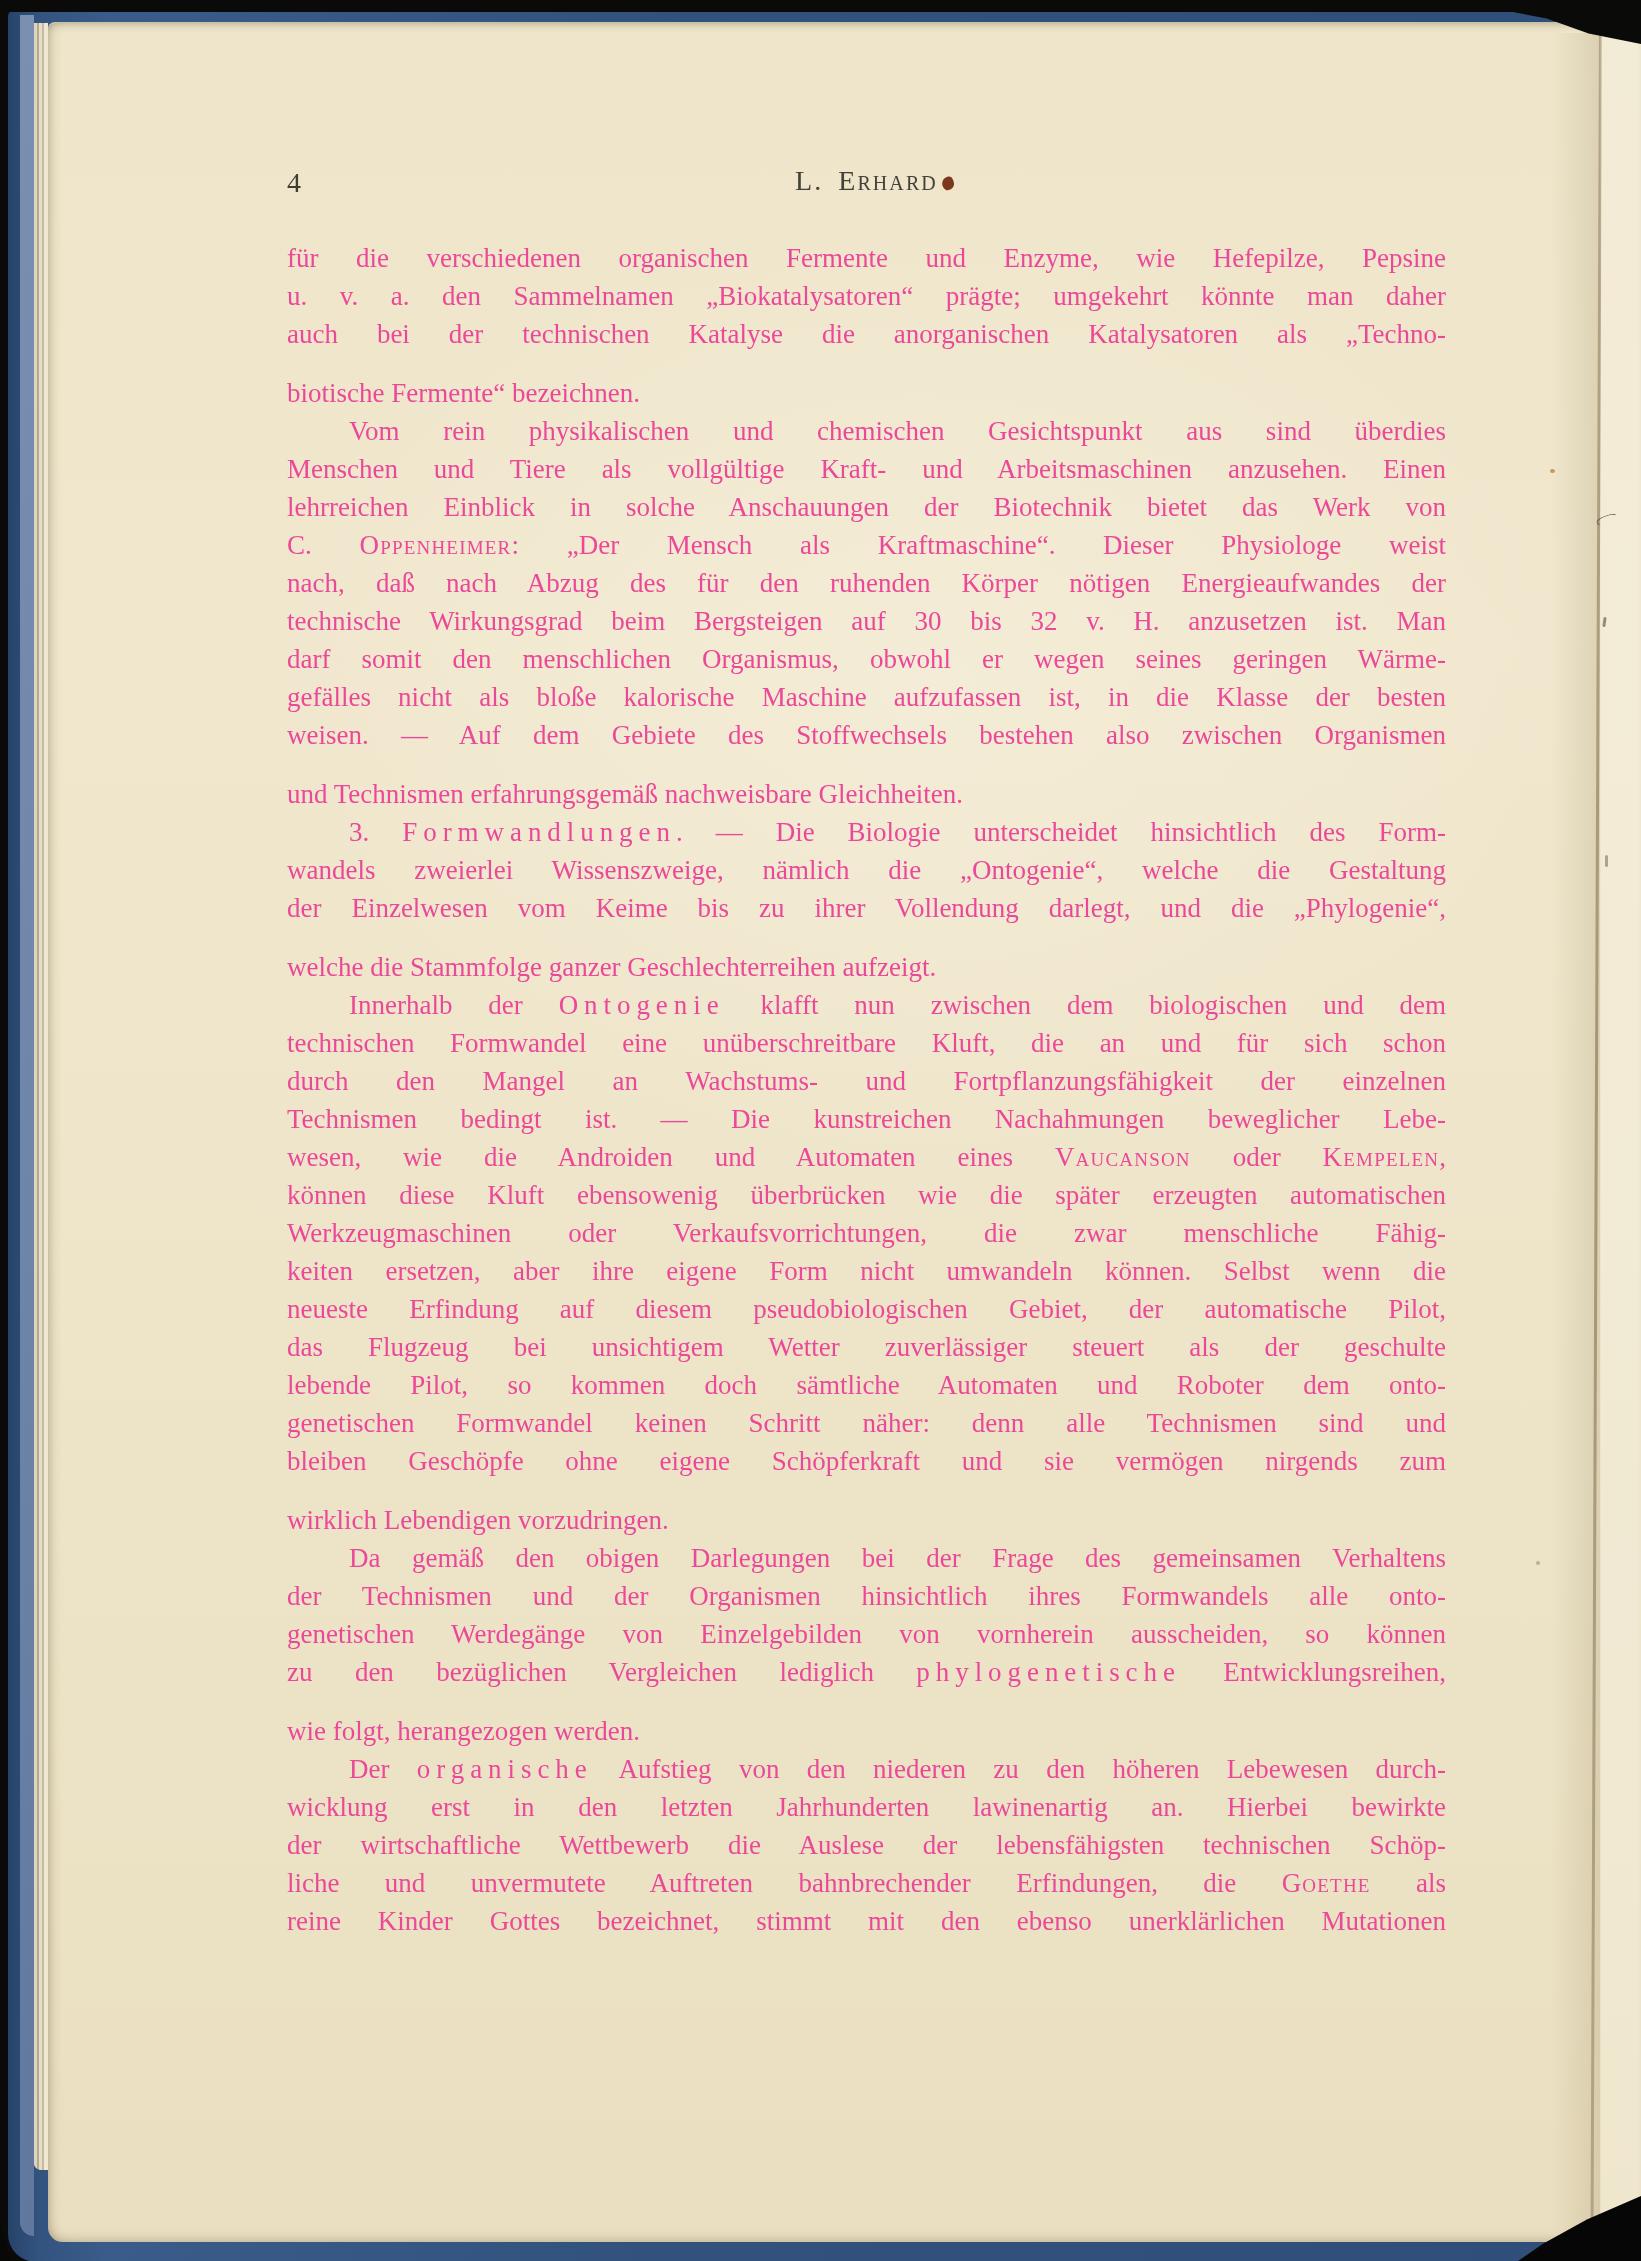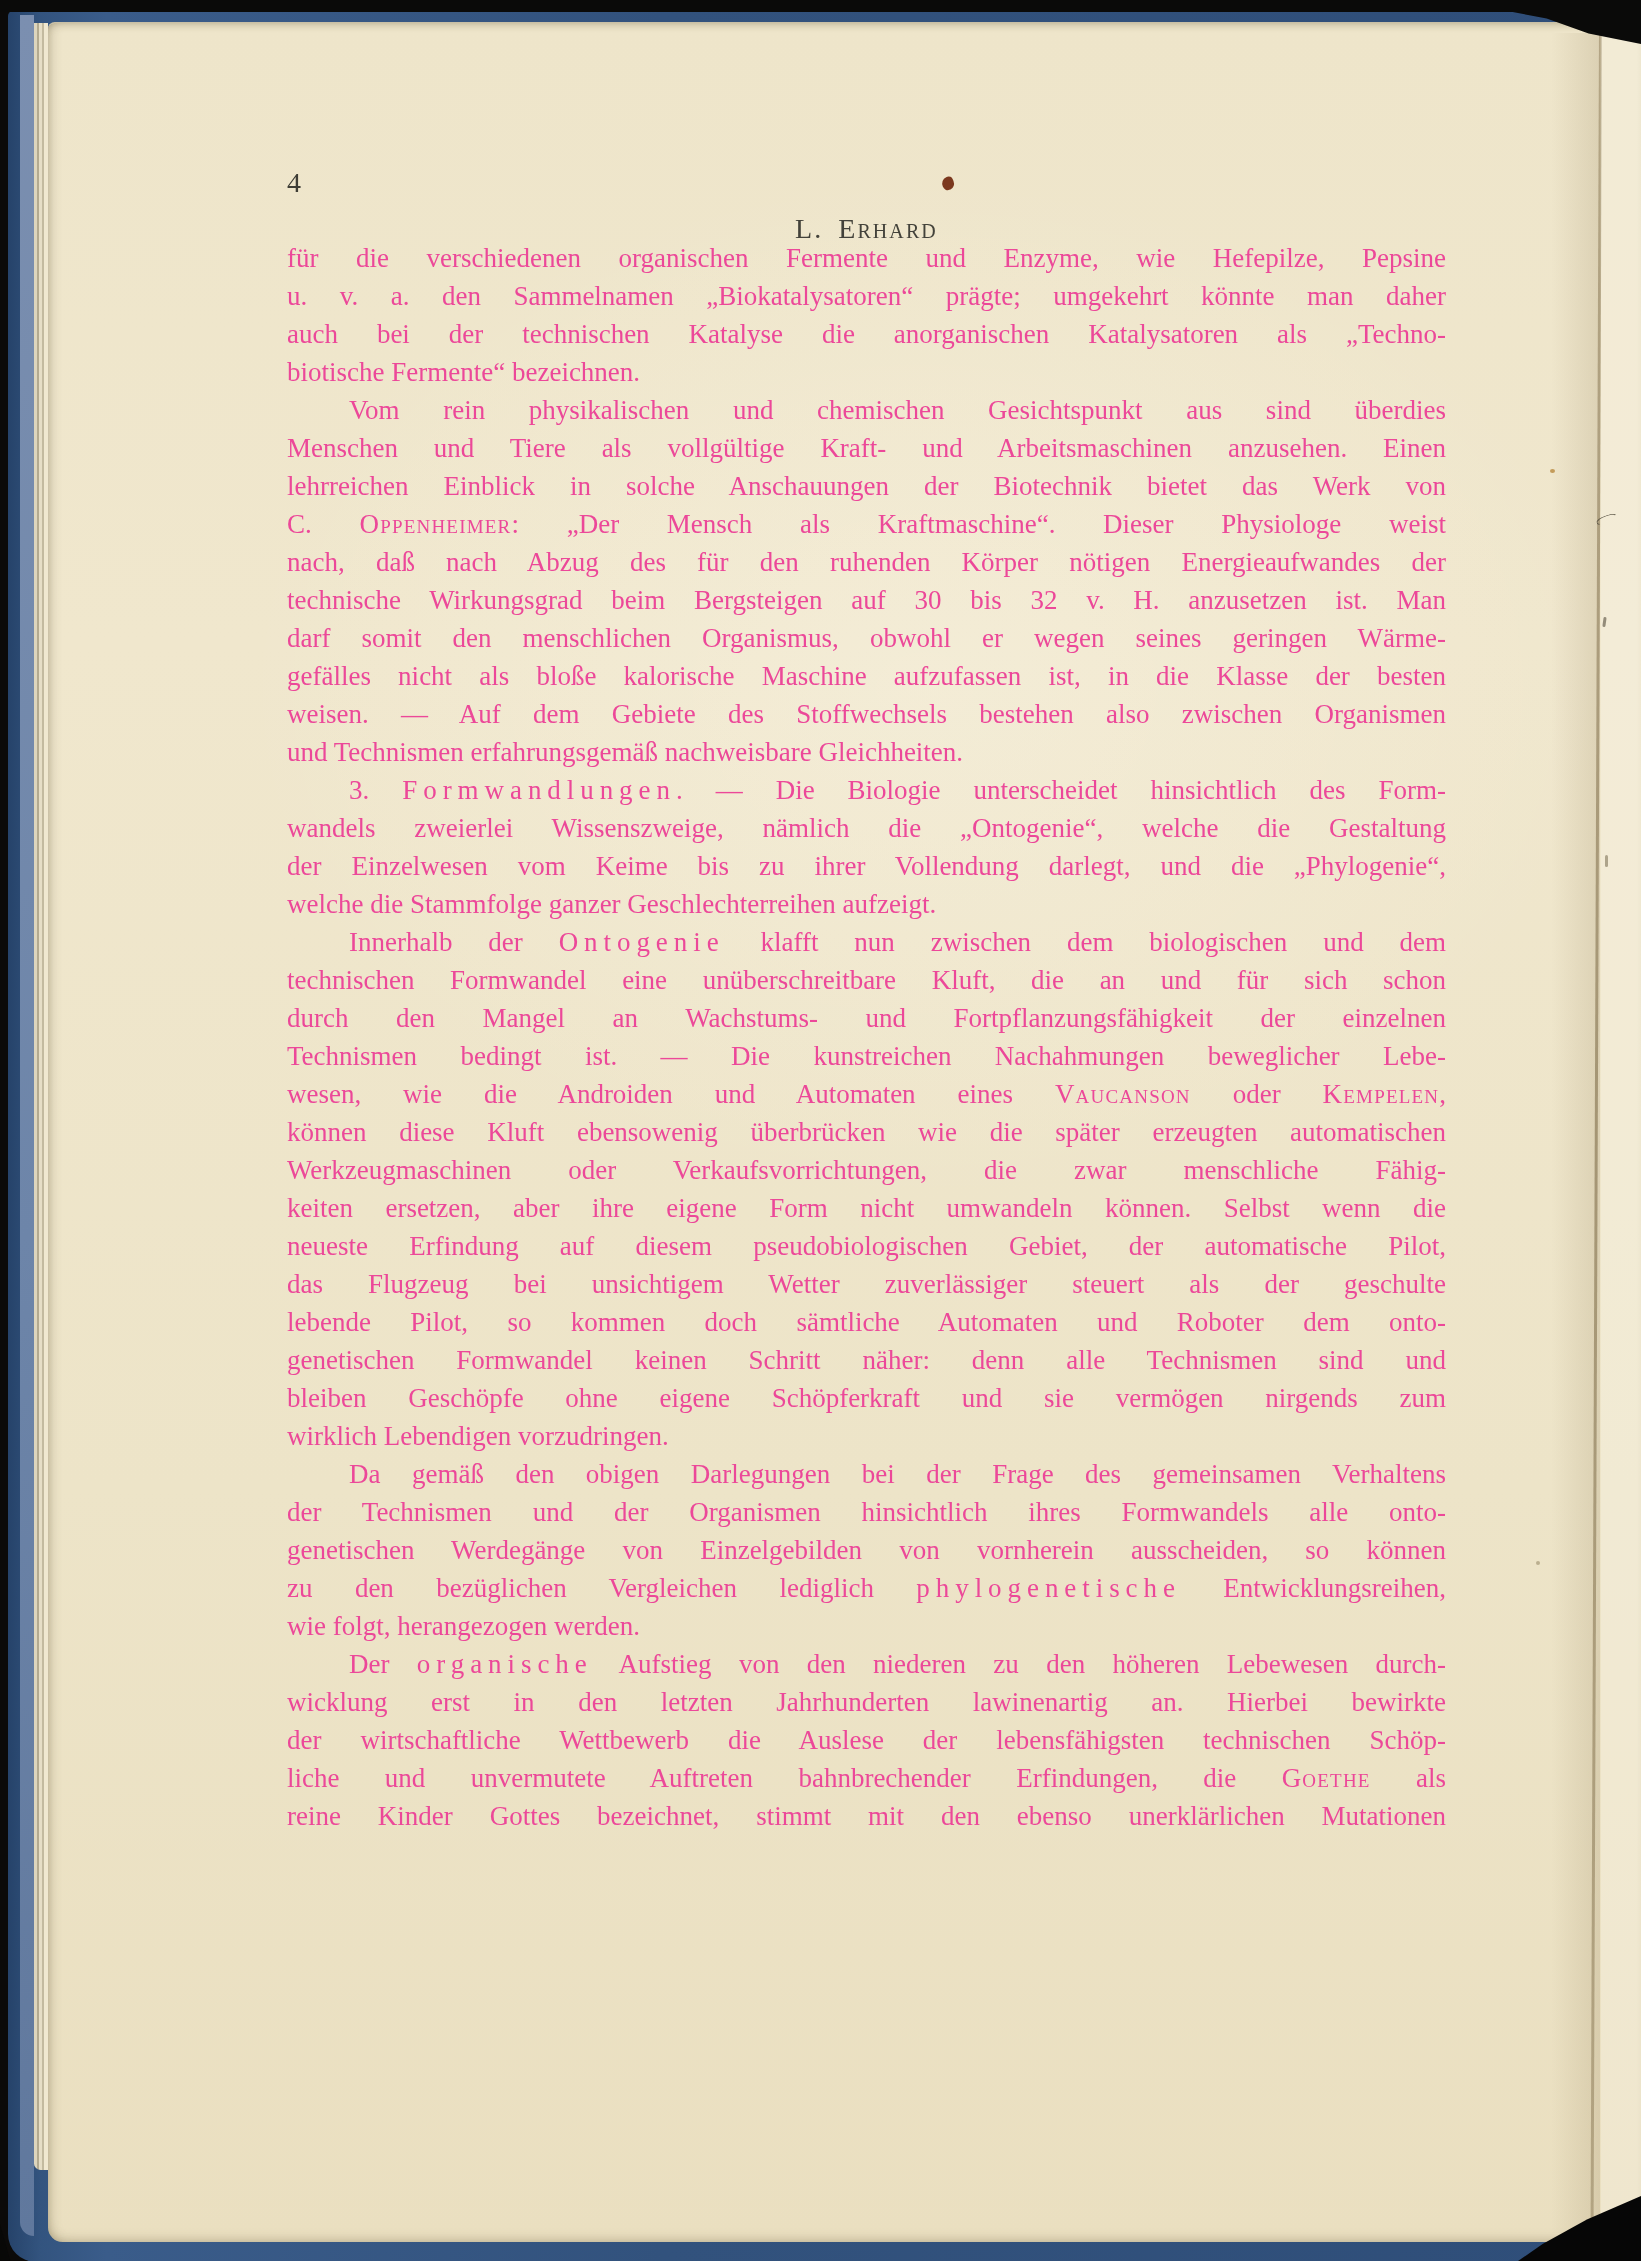--- a/index.html
+++ b/index.html
@@ -85,33 +85,33 @@
   .speck2{left:1536px;top:1561px;width:4.1px;height:4.1px;background:#8a7c58;border-radius:50%;opacity:.5;}
 
   
   .pagenum{
     left:287px;top:167px;width:98px;
     font-size:28px;color:#3e3d35;
   }
   .runhead{
     left:287px;top:165px;width:1159px;
     text-align:center;font-size:28px;color:#43423a;
-    font-variant:small-caps;letter-spacing:2.1px;word-spacing:5.7px;margin-top:48px;
+    font-variant:small-caps;letter-spacing:2.1px;word-spacing:5.7px;
   }
   .bodytext{
     left:287px;top:239px;width:1159px;
     font-size:27px;line-height:38px;color:#ec4899;
   }
   .para{margin:0;}
   .line{
     text-align:justify;
     text-align-last:justify;
     height:38px;overflow:visible;
   }
-  .line.end{text-align-last:left;}
+  .line.end{text-align-last:left;margin-top:21px;}
   .line.indent{text-indent:62px;}
   .sc{font-variant:small-caps;letter-spacing:1.2px;}
   .sp{letter-spacing:0.22em;}
 </style>
 </head>
 <body>
 
 <div class="abs cover"></div>
 <div class="abs cover-turn"></div>
 <div class="abs page-stack"></div>

